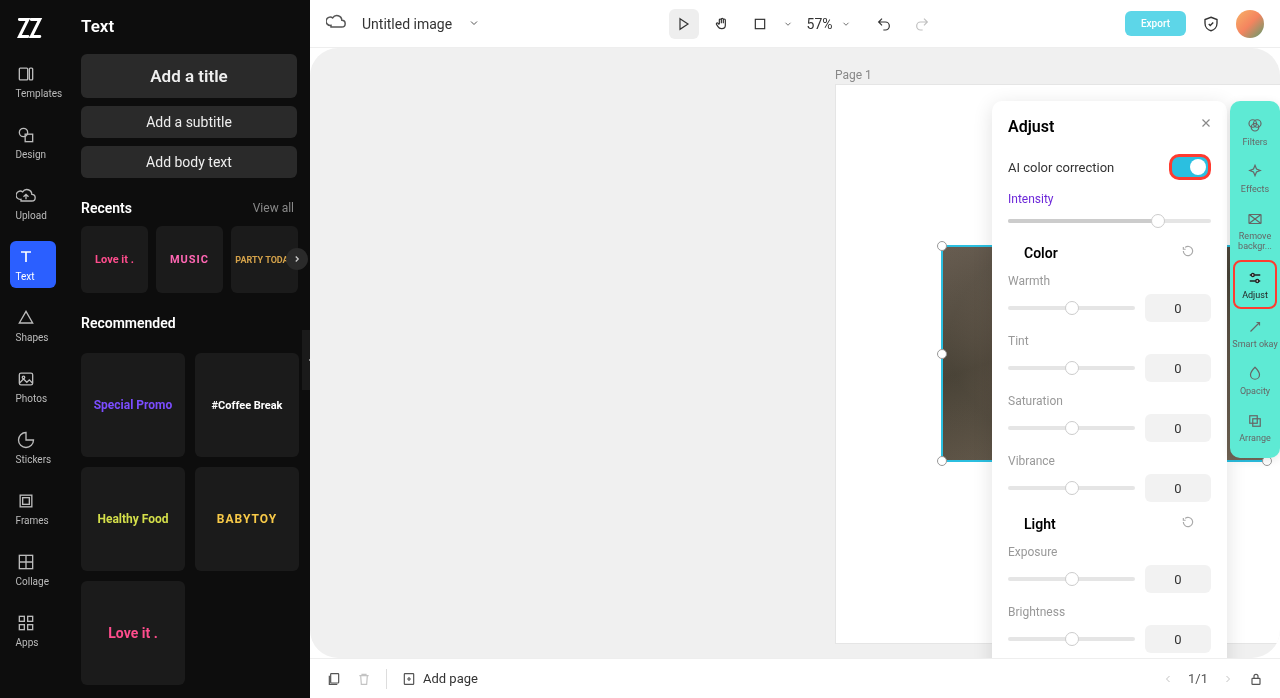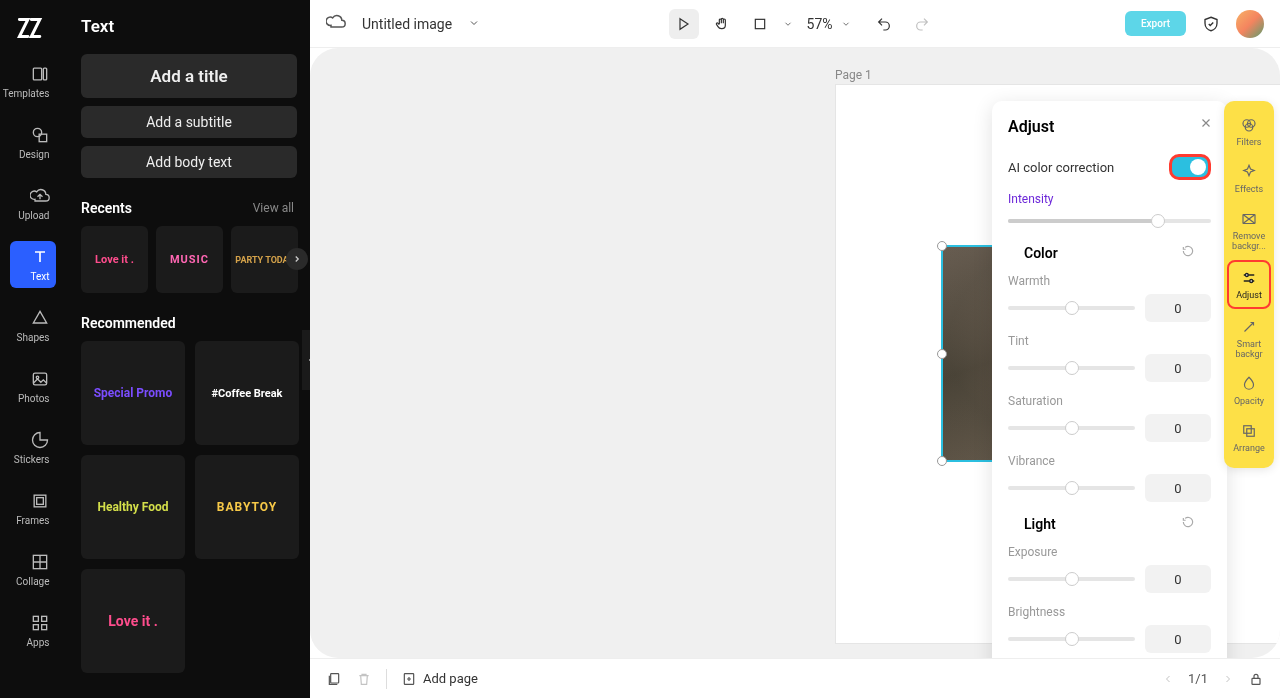--- a/index.html
+++ b/index.html
@@ -1,35 +1,35 @@
 <!DOCTYPE html>
 <html><head>
 <meta charset="utf-8">
 <style>
   * { box-sizing: border-box; margin: 0; padding: 0; font-family: -apple-system, BlinkMacSystemFont, "Segoe UI", Roboto, sans-serif; }
   body { background: #f5f5f5; width: 1280px; height: 698px; overflow: hidden; display: flex; }
   
   
   .nav-rail { width: 65px; background: #0d0d0d; display: flex; flex-direction: column; align-items: center; padding-top: 12px; gap: 14px; }
   .logo { width: 42px; height: 32px; display:flex; align-items:center; justify-content:center;}
-  .nav-item { display: flex; flex-direction: column; align-items: flex-end; gap: 4px; color: #bbb; font-size: 10px; cursor: pointer; padding: 6px; border-radius: 6px; width: 46px;}
+  .nav-item { display: flex; flex-direction: column; align-items: flex-start; gap: 4px; color: #bbb; font-size: 10px; cursor: pointer; padding: 6px; border-radius: 6px; width: 46px;}
   .nav-item.active { background: #2b5fff; color: #fff; }
   .nav-item svg { width: 20px; height: 20px; }
   
   
   .side-panel { width: 245px; background: #0d0d0d; color: #fff; padding: 16px 8px 0 16px; overflow-y: auto; }
   .side-panel h2 { font-size: 17px; font-weight: 600; margin-bottom: 18px; }
   .text-btn { width: 216px; height: 32px; background: #2a2a2a; border-radius: 6px; display:flex; align-items:center; justify-content:center; color:#eee; font-size: 14px; margin-bottom: 8px; cursor:pointer;}
   .text-btn.big { font-size: 17px; font-weight: 600; height: 44px;}
   .section-head { display:flex; justify-content:space-between; align-items:center; margin: 22px 0 10px; padding-right: 8px;}
   .section-head .title { font-size: 14px; font-weight: 600; }
   .section-head .viewall { font-size: 12px; color: #888; cursor:pointer;}
   .recents-row { display:flex; gap:8px; position:relative;}
   .recent-card { width: 67px; height: 67px; background:#1b1b1b; border-radius:6px; display:flex; align-items:center; justify-content:center; font-size:11px; font-weight:700;}
-  .rec-grid { display:grid; grid-template-columns: 104px 104px; gap: 10px; margin-top: 10px;}
+  .rec-grid { display:grid; grid-template-columns: 104px 104px; gap: 10px; margin-top: 22px;}
   .rec-card { height: 104px; background:#1b1b1b; border-radius:6px; display:flex; align-items:center; justify-content:center; font-size: 12px; font-weight:700;}
   .chev-btn { position:absolute; right:-6px; top:22px; width:22px; height:22px; background:#2a2a2a; border-radius:50%; display:flex; align-items:center; justify-content:center;}
   
   
   .main { flex:1; display:flex; flex-direction:column; background:#fff;}
   .topbar { height: 48px; display:flex; align-items:center; padding: 0 16px; gap:10px; border-bottom: 1px solid #eee;}
   .topbar .title-wrap { display:flex; align-items:center; gap:16px; flex:0 0 auto; }
   .topbar .doc-title { font-size: 14px; color:#333;}
   .topbar-center { flex:1; display:flex; align-items:center; justify-content:center; gap: 8px;}
   .tool-btn { width:30px; height:30px; border-radius:6px; display:flex; align-items:center; justify-content:center; cursor:pointer;}
@@ -75,21 +75,21 @@
   .section-row { display:flex; justify-content:space-between; align-items:center; margin: 10px 16px 12px;}
   .section-row .stitle { font-size:14px; font-weight:600;}
   .ctrl { margin-bottom:12px;}
   .ctrl .clabel { font-size:12px; color:#999; margin-bottom:6px;}
   .ctrl-row { display:flex; align-items:center; gap:10px;}
   .slider-sm { flex:1; height:4px; background:#e5e5e5; border-radius:2px; position:relative;}
   .slider-sm .knob { position:absolute; left:calc(50% - 7px); top:-5px; width:14px; height:14px; background:#fff; border:1px solid #ccc; border-radius:50%;}
   .valbox { width:66px; height:28px; background:#f2f2f2; border-radius:6px; display:flex; align-items:center; justify-content:center; font-size:13px; color:#333;}
   
   
-  .right-rail { width:50px; position:absolute; right:6px; top:53px; background:#fde047; border-radius:10px; box-shadow:0 2px 10px rgba(0,0,0,0.1); padding:8px 0; display:flex; flex-direction:column; gap:2px;}
+  .right-rail { width:50px; position:absolute; right:0; top:53px; background:#5eead4; border-radius:10px; box-shadow:0 2px 10px rgba(0,0,0,0.1); padding:8px 0; display:flex; flex-direction:column; gap:2px;}
   .rr-item { display:flex; flex-direction:column; align-items:center; gap:3px; font-size:9px; color:#666; padding:7px 2px; cursor:pointer; text-align:center;}
   .rr-item.highlighted { border:2px solid #ff3b30; border-radius:8px; margin:0 3px; color:#222;}
 </style>
 </head>
 <body>
 
 <div class="nav-rail">
   <div class="logo">
     <svg viewBox="0 0 40 28" width="34" height="24">
         <path d="M4 4 L14 4 L4 24 L14 24 M18 4 L28 4 L18 24 L28 24" stroke="#fff" stroke-width="3.5" fill="none" stroke-linecap="round"></path>
@@ -439,21 +439,21 @@
             <path d="M5 8h14M5 16h14"></path>
             <circle cx="9" cy="8" r="2" fill="#fff"></circle>
             <circle cx="15" cy="16" r="2" fill="#fff"></circle>
           </svg>
         <span>Adjust</span>
       </div>
       <div class="rr-item">
         <svg width="18" height="18" viewBox="0 0 24 24" fill="none" stroke="#666" stroke-width="1.6">
             <path d="M6 18L18 6M14 6h4v4"></path>
           </svg>
-        <span>Smart backgr</span>
+        <span>Smart okay</span>
       </div>
       <div class="rr-item">
         <svg width="18" height="18" viewBox="0 0 24 24" fill="none" stroke="#666" stroke-width="1.6">
             <path d="M12 3c4 4 6 7 6 10a6 6 0 0 1-12 0c0-3 2-6 6-10z"></path>
           </svg>
         <span>Opacity</span>
       </div>
       <div class="rr-item">
         <svg width="18" height="18" viewBox="0 0 24 24" fill="none" stroke="#666" stroke-width="1.6">
             <rect x="5" y="5" width="10" height="10"></rect>

